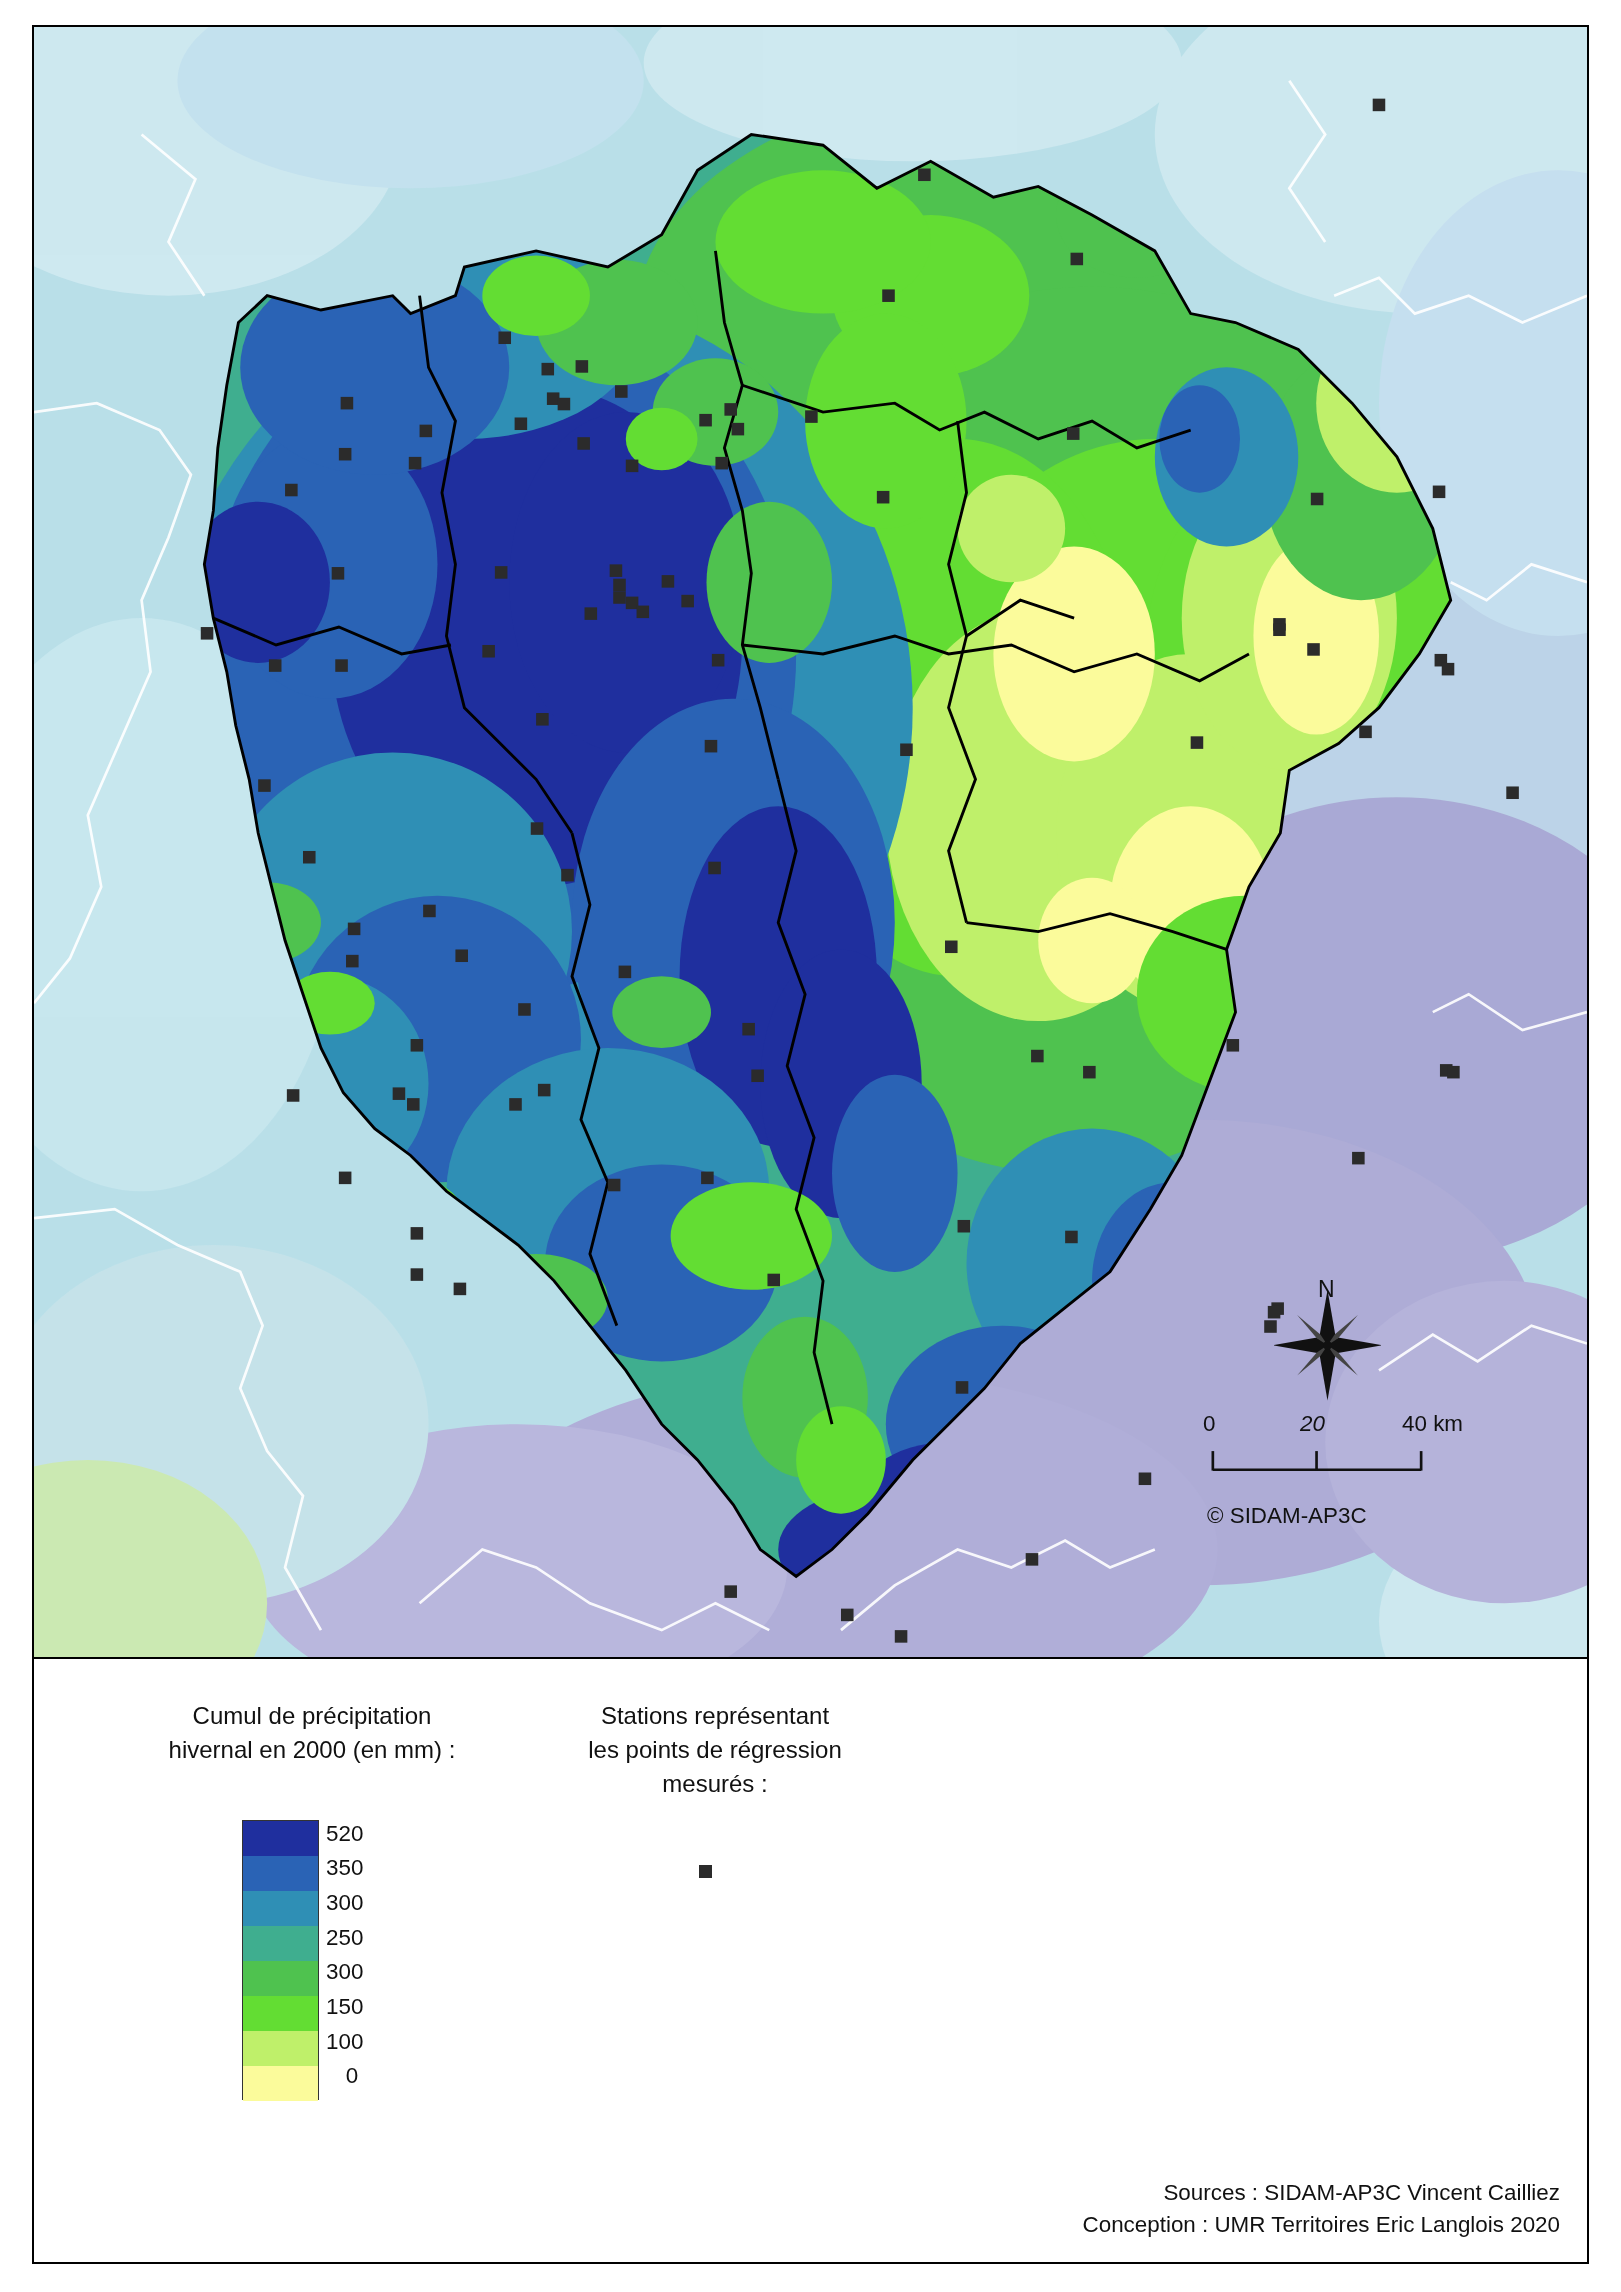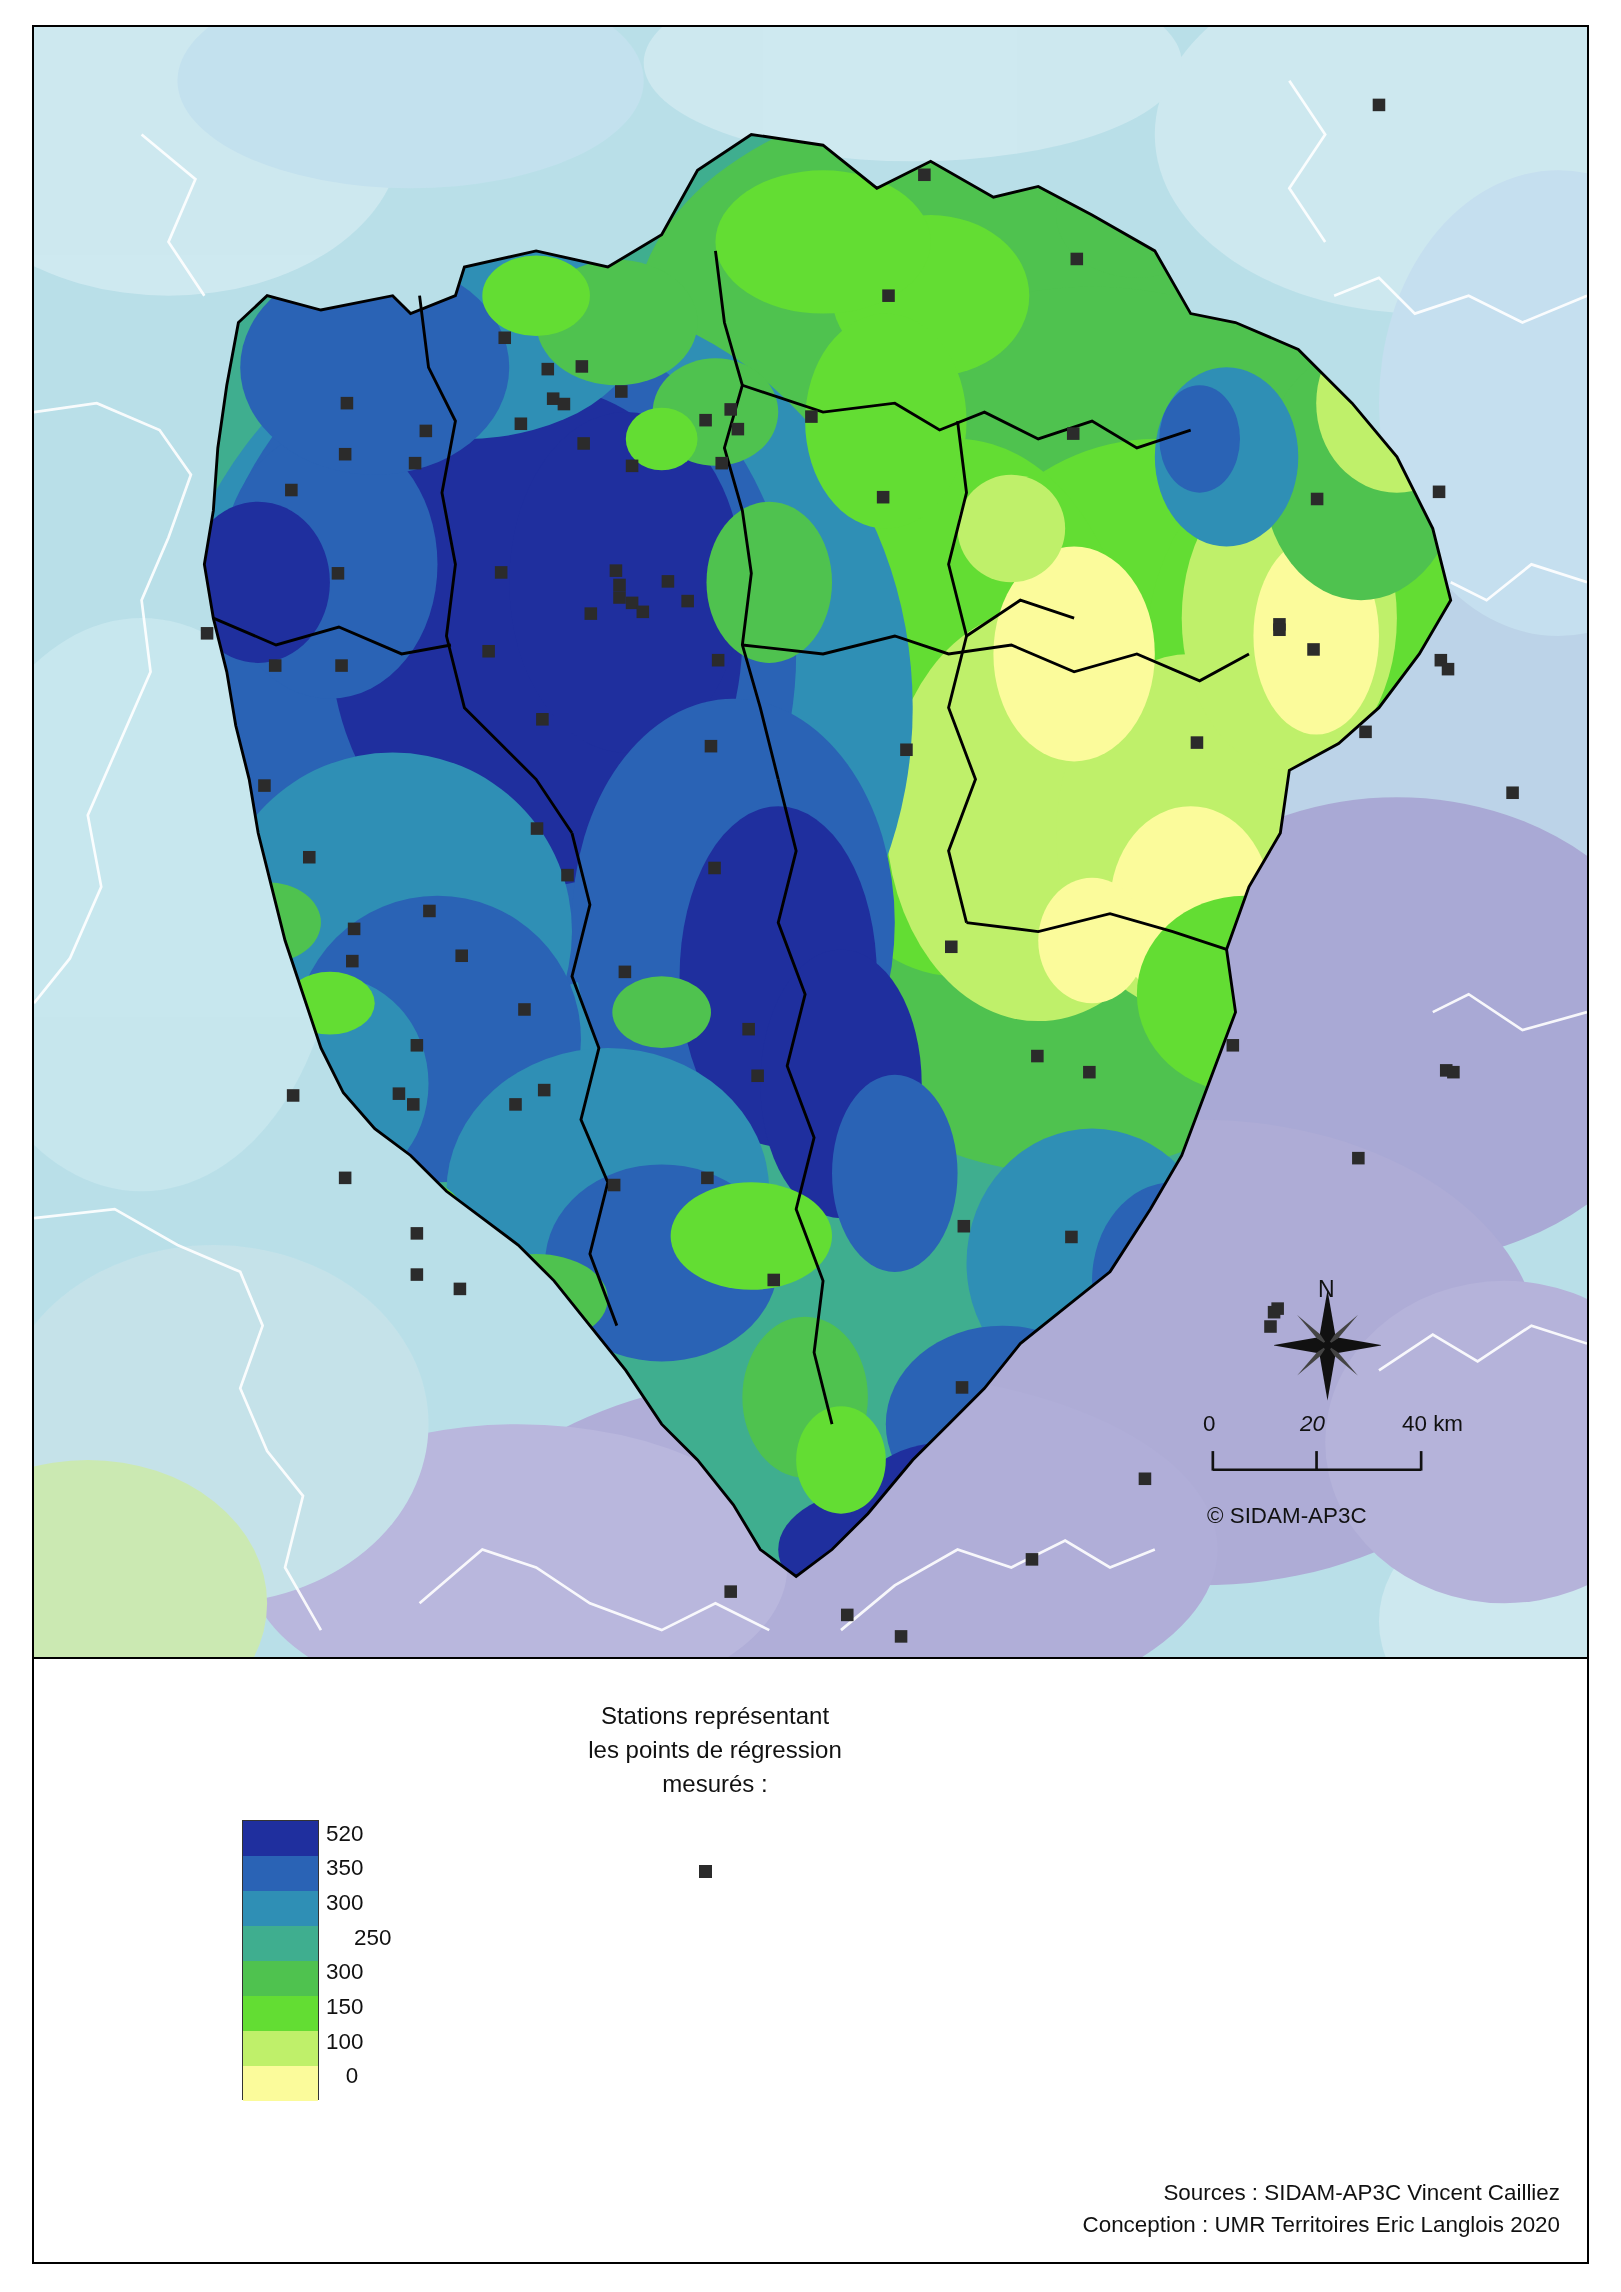--- a/index.html
+++ b/index.html
@@ -451,20 +451,24 @@
         <span style="position:absolute;left:0px;font-size:22.4px;color:#111;">0</span>
         <span style="position:absolute;left:97px;font-size:22.4px;color:#111;font-style:italic;">20</span>
         <span style="position:absolute;left:199px;font-size:22.4px;color:#111;">40 km</span>
       </div>
 
       <div class="credit-map">© SIDAM-AP3C</div>
     </div>
 
     <div class="legend-panel">
 
+      <div class="legend-title">
+        <div>Cumul de précipitation</div>
+        <div>hivernal en 2000 (en mm) :</div>
+      </div>
 
       <div class="stations-title">
         <div>Stations représentant</div>
         <div>les points de régression</div>
         <div>mesurés :</div>
       </div>
 
       <div class="station-sample"></div>
 
       <div class="color-ramp" id="color-ramp">
@@ -474,21 +478,21 @@
           <div class="ramp-band" style="height: 35px; background: rgb(63, 174, 143);"></div>
           <div class="ramp-band" style="height: 35px; background: rgb(79, 194, 79);"></div>
           <div class="ramp-band" style="height: 35px; background: rgb(99, 221, 51);"></div>
           <div class="ramp-band" style="height: 35px; background: rgb(191, 240, 106);"></div>
           <div class="ramp-band" style="height: 35px; background: rgb(251, 251, 155);"></div>
         </div>
       <div class="ramp-labels" id="ramp-labels">
           <span style="top: 12.5px;">520</span>
           <span style="top: 47px;">350</span>
           <span style="top: 82px; text-align: right;">300</span>
-          <span style="top: 117px; margin-left: 28px;">250</span>
+          <span style="top: 117px;">250</span>
           <span style="top: 151px;">300</span>
           <span style="top: 186px;">150</span>
           <span style="top: 221px;">100</span>
           <span class="zero" style="top: 255px;">0</span>
         </div>
 
       <div class="sources">
         <div>Sources : SIDAM-AP3C Vincent Cailliez</div>
         <div>Conception : UMR Territoires Eric Langlois  2020</div>
       </div>

